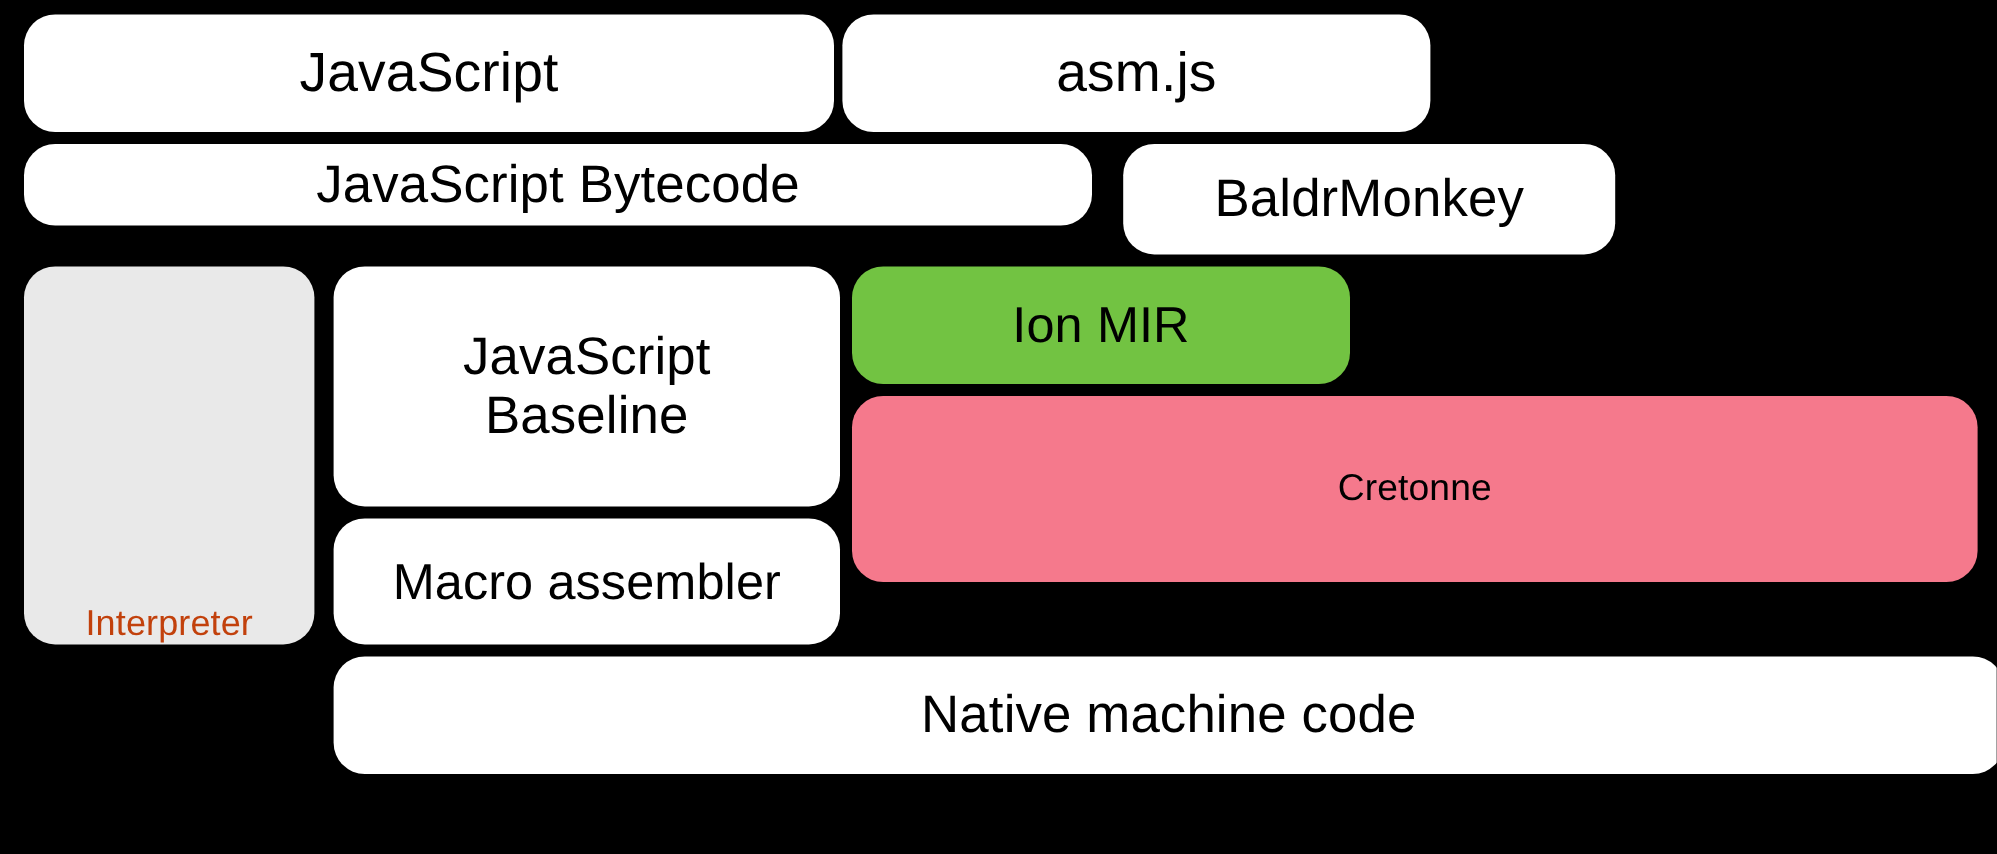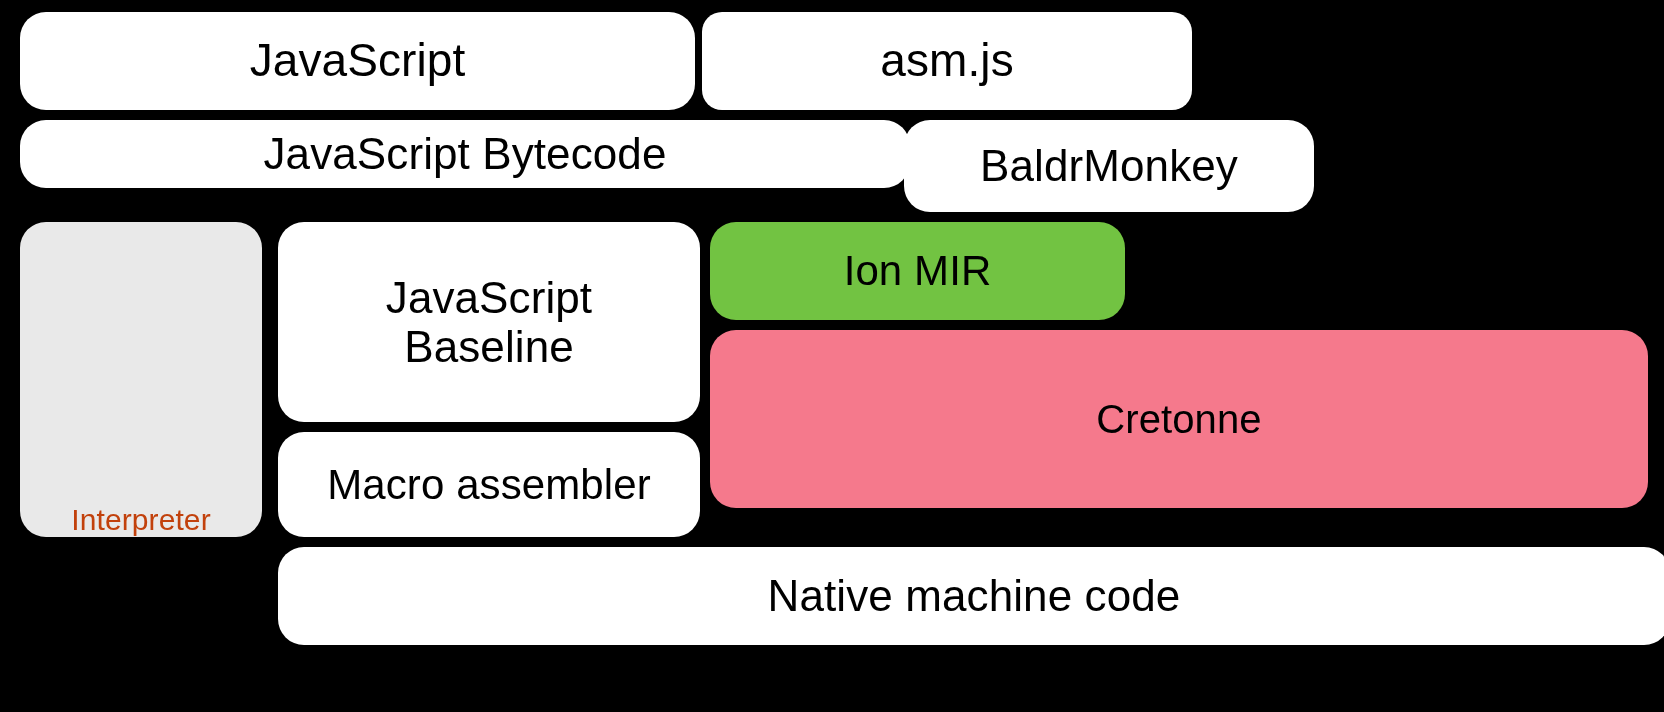--- a/index.html
+++ b/index.html
@@ -31,23 +31,23 @@
   .fill-white { background: #ffffff; }
   .fill-gray  { background: #e9e9e9; }
   .fill-green { background: #72c342; }
   .fill-pink  { background: #f5798c; }
 </style>
 </head>
 <body>
 
 <div id="canvas" style="background: rgb(0, 0, 0);">
     <div class="node fill-white" style="left: 20px; top: 12px; width: 675px; height: 98px; font-size: 46px; color: rgb(0, 0, 0);"><span>JavaScript</span></div>
-    <div class="node fill-white" style="left: 702px; top: 12px; width: 490px; height: 98px; font-size: 46px; color: rgb(0, 0, 0); border-radius: 20px;"><span>asm.js</span></div>
+    <div class="node fill-white" style="left: 702px; top: 12px; width: 490px; height: 98px; font-size: 46px; color: rgb(0, 0, 0);"><span>asm.js</span></div>
     <div class="node fill-white" style="left: 20px; top: 120px; width: 890px; height: 68px; font-size: 44px; color: rgb(0, 0, 0);"><span>JavaScript Bytecode</span></div>
-    <div class="node fill-white" style="left: 904px; top: 120px; width: 410px; height: 92px; font-size: 44px; color: rgb(0, 0, 0);"><span>BaldrMonkey</span></div>
+    <div class="node fill-white" style="left: 936px; top: 120px; width: 410px; height: 92px; font-size: 44px; color: rgb(0, 0, 0);"><span>BaldrMonkey</span></div>
     <div class="node fill-gray" style="left: 20px; top: 222px; width: 242px; height: 315px; font-size: 30px; color: #c2410c; align-items: flex-end;"><span>Interpreter</span></div>
     <div class="node fill-white" style="left: 278px; top: 222px; width: 422px; height: 200px; font-size: 44px; color: rgb(0, 0, 0);"><span>JavaScript
 Baseline</span></div>
     <div class="node fill-green" style="left: 710px; top: 222px; width: 415px; height: 98px; font-size: 42px; color: rgb(0, 0, 0);"><span>Ion MIR</span></div>
     <div class="node fill-white" style="left: 278px; top: 432px; width: 422px; height: 105px; font-size: 42px; color: rgb(0, 0, 0);"><span>Macro assembler</span></div>
-    <div class="node fill-pink" style="left: 710px; top: 330px; width: 938px; height: 178px; font-size: 40px; color: rgb(0, 0, 0);"><span>Cretonne</span></div>
+    <div class="node fill-pink" style="left: 710px; top: 330px; width: 938px; height: 155px; font-size: 31px; color: rgb(0, 0, 0);"><span>Cretonne</span></div>
     <div class="node fill-white" style="left: 278px; top: 547px; width: 1392px; height: 98px; font-size: 44px; color: rgb(0, 0, 0);"><span>Native machine code</span></div>
   </div>
 
 </body></html>

